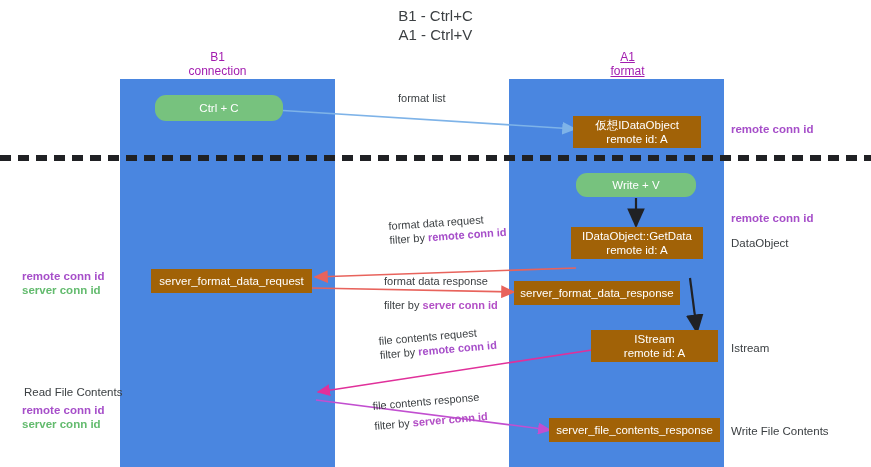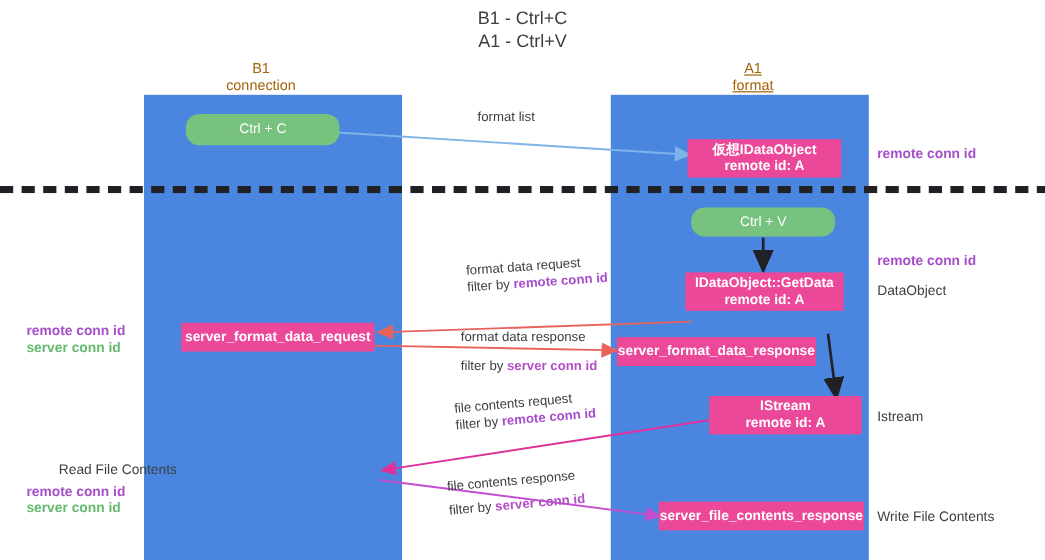--- a/index.html
+++ b/index.html
@@ -16,32 +16,32 @@
 
   svg.layer { position:absolute; left:0; top:0; width:871px; height:467px; pointer-events:none; }
 
   
   .title {
     position:absolute; left:0; top:6px; width:871px;
     text-align:center; font-size:15px; color:#3c4043; line-height:19px;
   }
 
   
-  .colhead { position:absolute; text-align:center; font-size:12px; color:#a16207; line-height:14px; }
+  .colhead { position:absolute; text-align:center; font-size:12px; color:#a21caf; line-height:14px; }
 
   
   .lane { position:absolute; background:#4a86e0; }
 
   
   .node {
     position:absolute; display:flex; flex-direction:column;
     align-items:center; justify-content:center;
     color:#ffffff; font-size:11.5px; line-height:14px; text-align:center;
   }
-  .node.orange { background:#ec4899;font-weight:bold; }
+  .node.orange { background:#a16207; }
   .node.green  { background:#77c27e;border-radius:11px; }
 
   
   .divider { position:absolute; left:0; top:155px; width:871px; height:6px; }
 
   
   .elabel { position:absolute; font-size:11px; color:#3c4043; white-space:nowrap; line-height:14px; }
   .elabel .purple { color:#a64ec9; font-weight:bold; }
   .elabel .purpleb { color:#b34fc6; font-weight:bold; }
 
@@ -114,21 +114,21 @@
   <div class="node green" style="left:155px; top:95px; width:128px; height:26px;">
     <span>Ctrl + C</span>
   </div>
 
   <div class="node orange" style="left:573px; top:116px; width:128px; height:32px;">
     <span>仮想IDataObject</span>
     <span>remote id: A</span>
   </div>
 
   <div class="node green" style="left:576px; top:173px; width:120px; height:24px;">
-    <span>Ctrl + V</span>
+    <span>Write + V</span>
   </div>
 
   <div class="node orange" style="left:571px; top:227px; width:132px; height:32px;">
     <span>IDataObject::GetData</span>
     <span>remote id: A</span>
   </div>
 
   <div class="node orange" style="left:151px; top:269px; width:161px; height:24px;">
     <span>server_format_data_request</span>
   </div>
@@ -195,21 +195,21 @@
 
   <div class="side" style="left:731px; top:424px;">
     <span class="dark">Write File Contents</span>
   </div>
 
   <div class="side" style="left:22px; top:269px;">
     <span class="purple">remote conn id</span>
     <span class="green">server conn id</span>
   </div>
 
-  <div class="side" style="left:24px; top:385px;margin-left:25px;">
+  <div class="side" style="left:24px; top:385px;">
     <span class="dark">Read File Contents</span>
   </div>
 
   <div class="side" style="left:22px; top:403px;">
     <span class="purple">remote conn id</span>
     <span class="green">server conn id</span>
   </div>
 
 </div>
 

